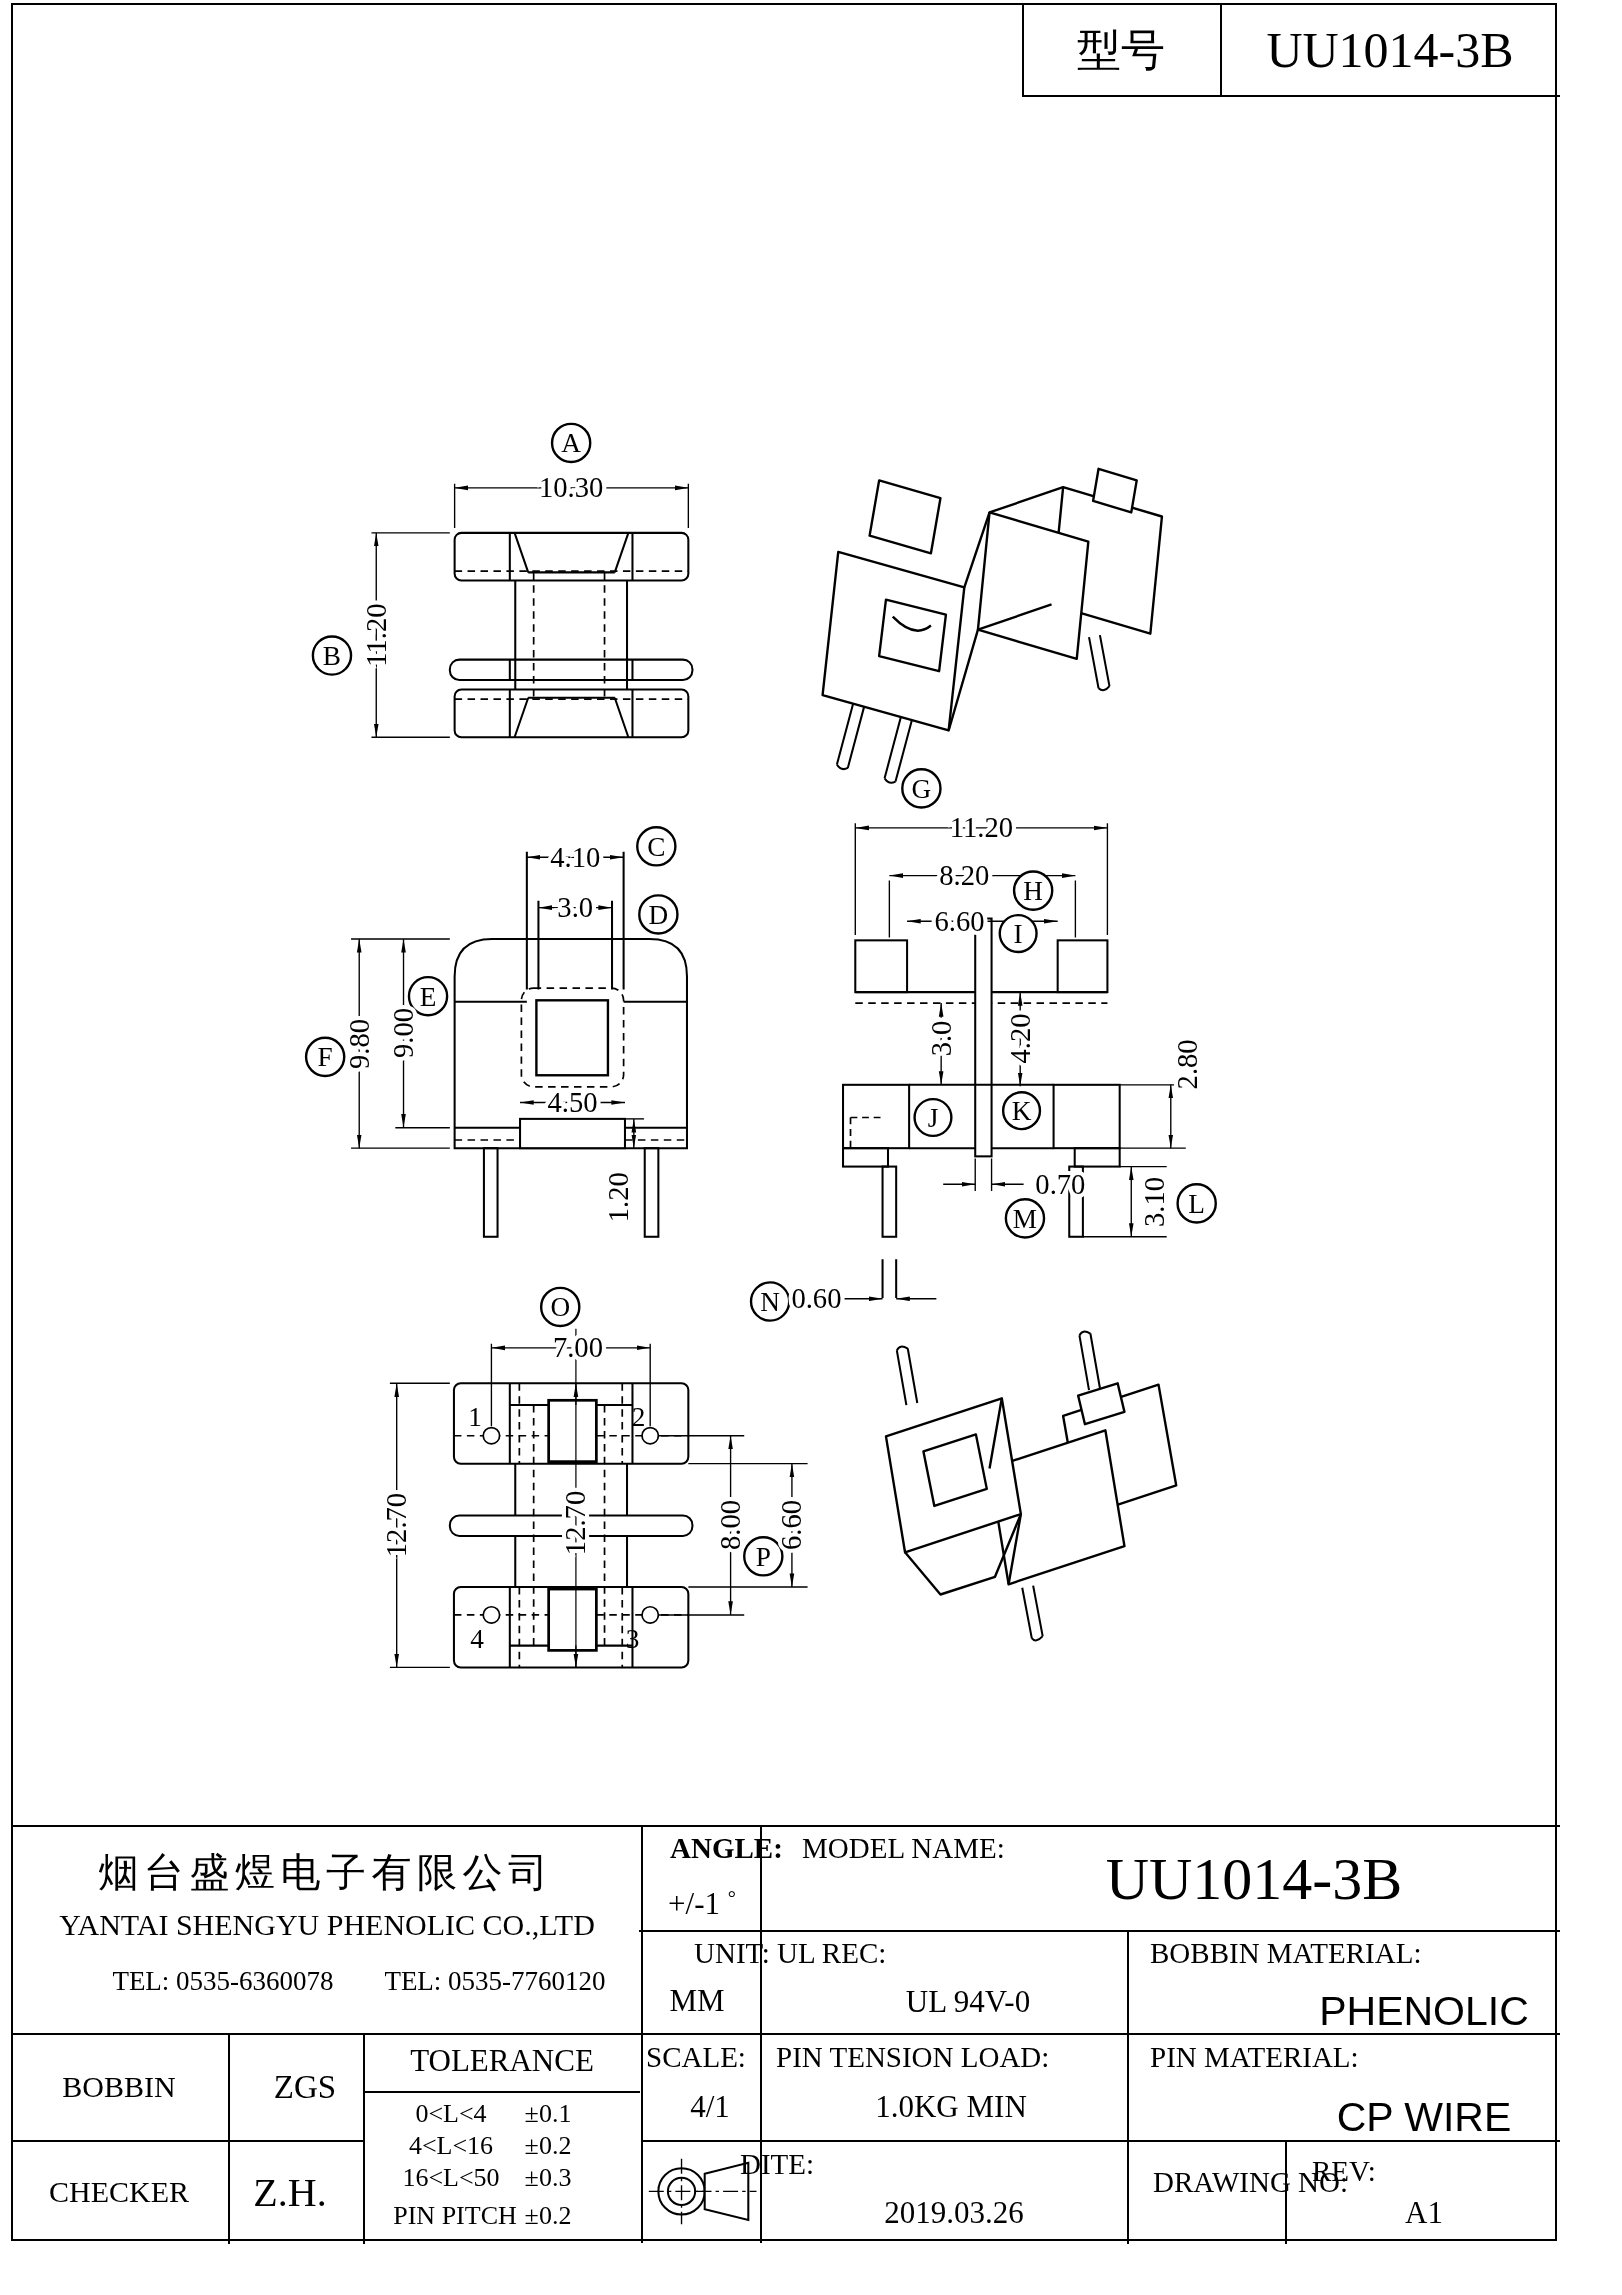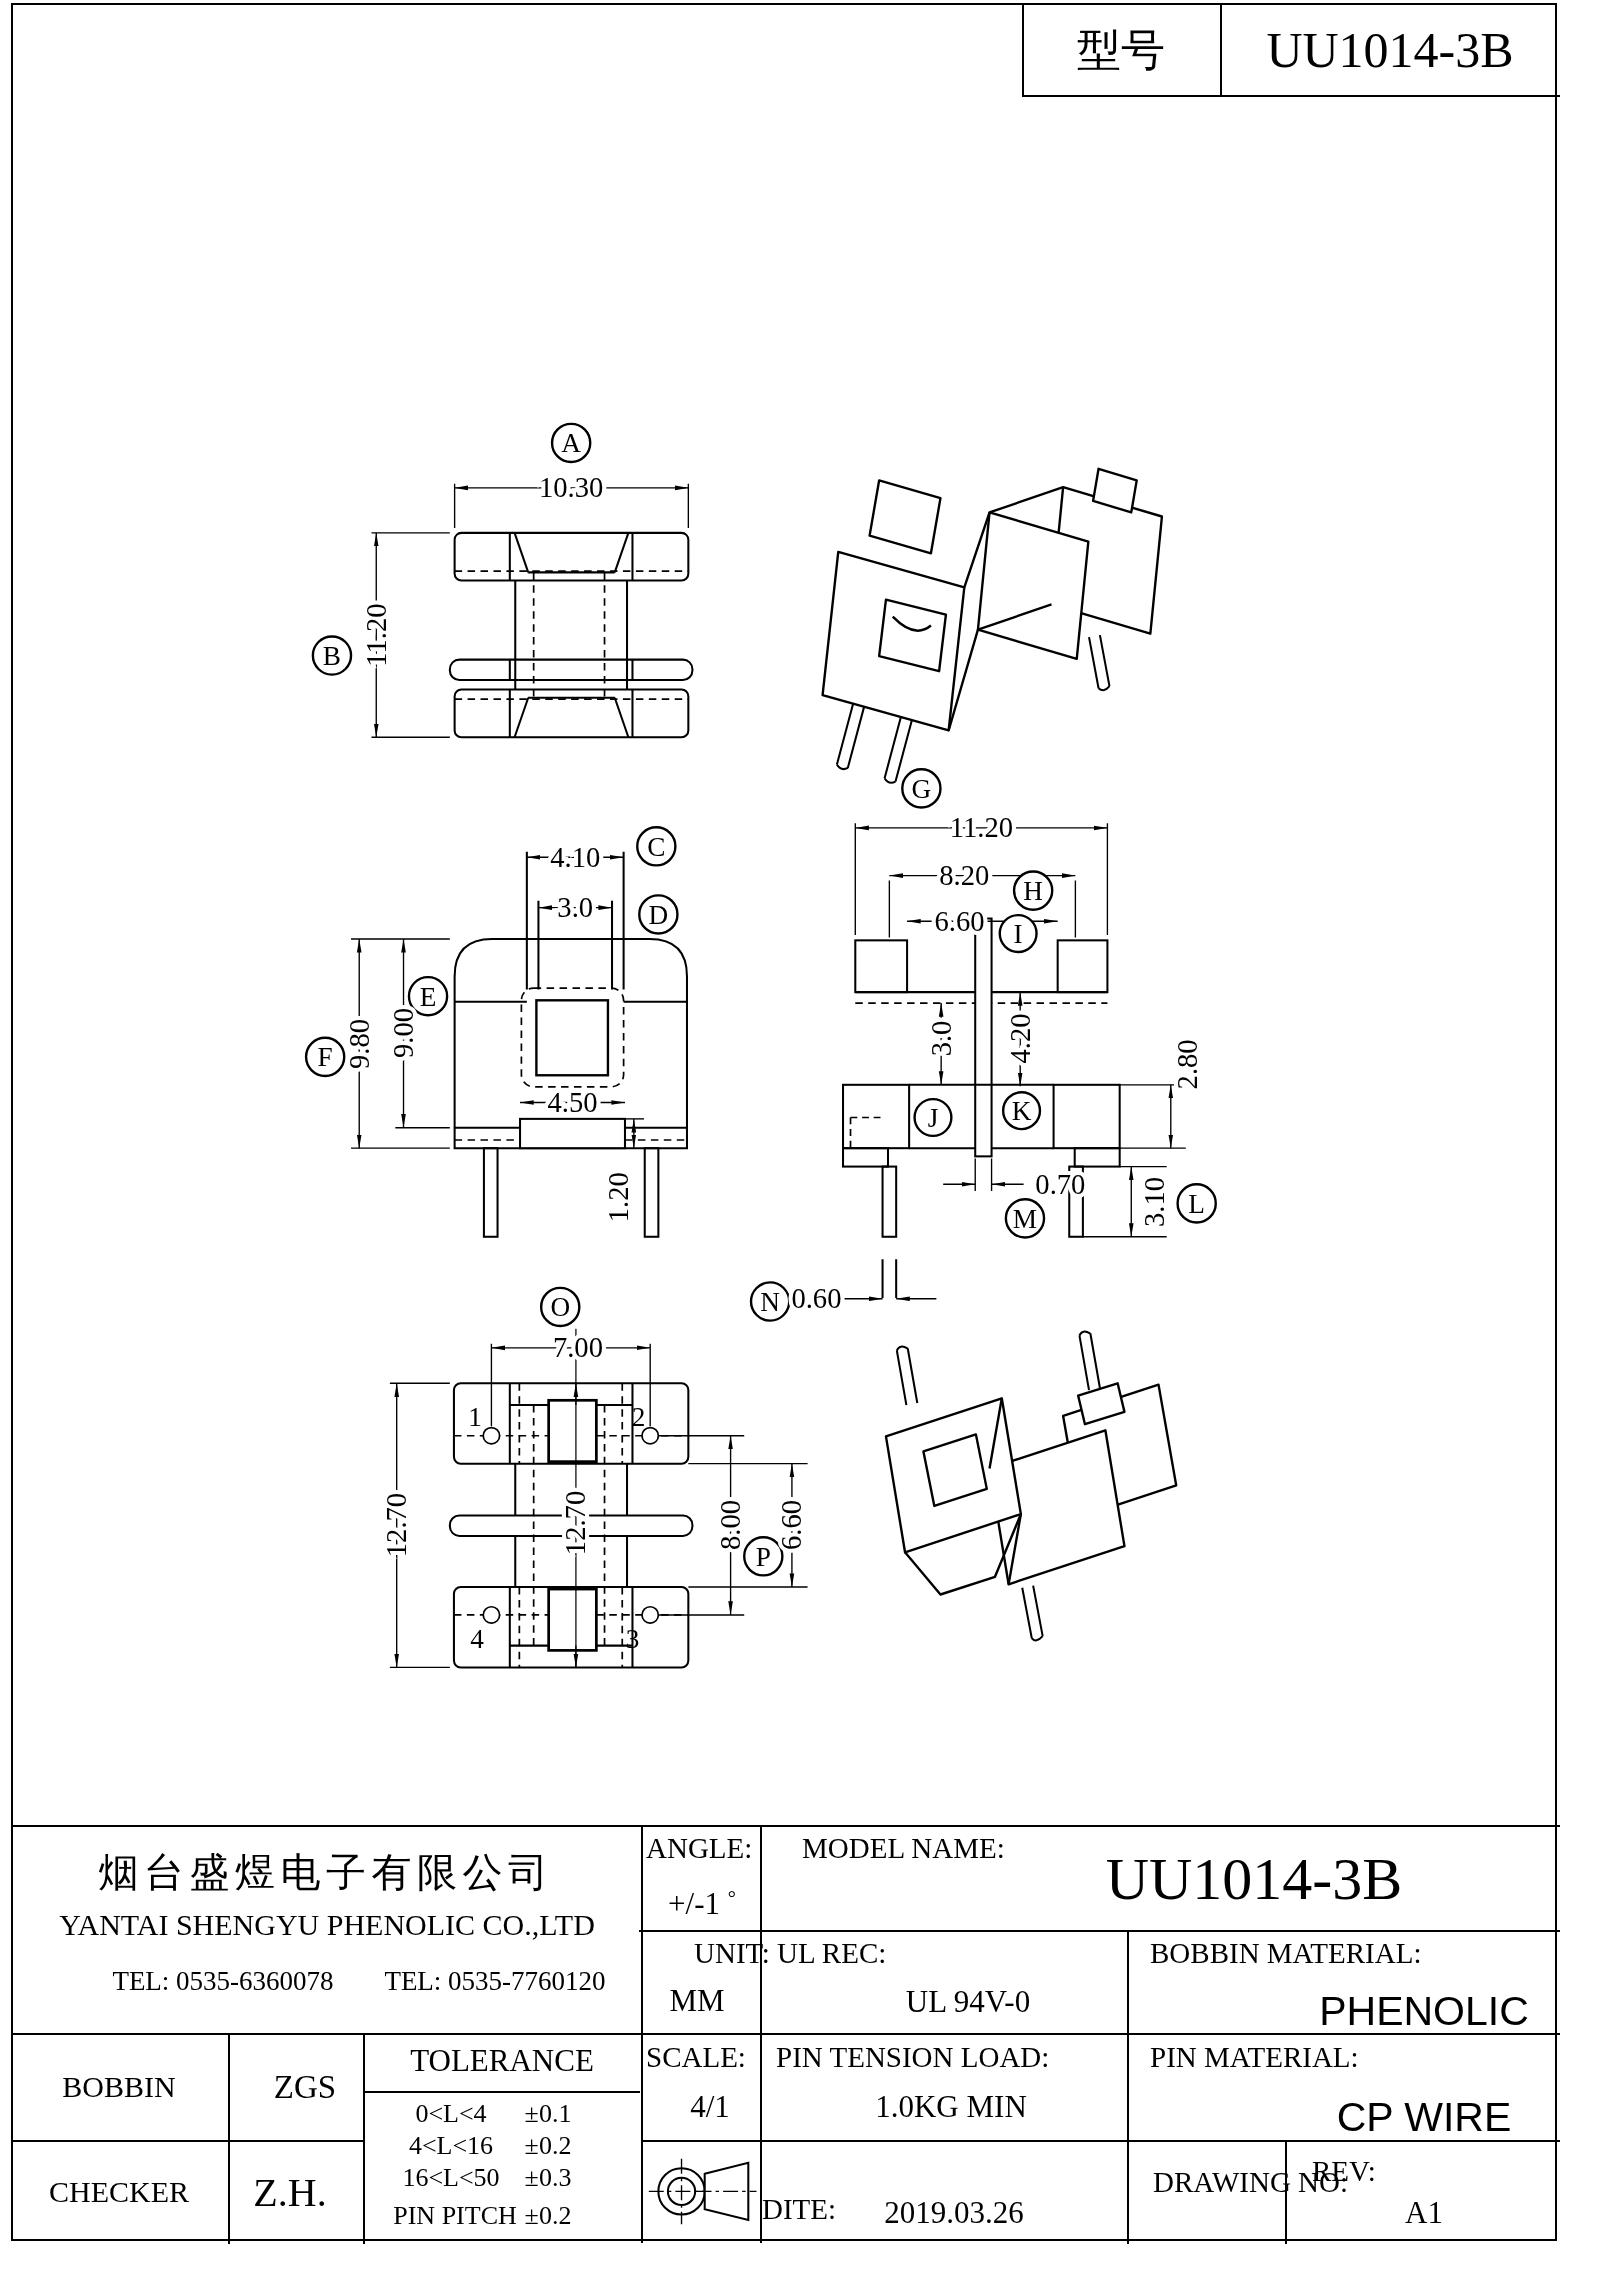--- a/index.html
+++ b/index.html
@@ -274,21 +274,21 @@
 <div class="vl" style="left:641px;top:1825px;height:418px;"></div>
 <div class="vl" style="left:760px;top:1825px;height:418px;"></div>
 <div class="vl" style="left:1127px;top:1930px;height:314px;"></div>
 <div class="vl" style="left:1285px;top:2140px;height:104px;"></div>
 
 <div class="tc" style="left:326px;top:1872px;font-size:40px;letter-spacing:5.5px;">烟台盛煜电子有限公司</div>
 <div class="tc" style="left:327px;top:1925px;font-size:30px;">YANTAI SHENGYU PHENOLIC CO.,LTD</div>
 <div class="tc" style="left:187px;top:1981px;font-size:27px;margin-left:36px;">TEL: 0535-6360078</div>
 <div class="tc" style="left:495px;top:1981px;font-size:27px;">TEL: 0535-7760120</div>
 
-<div class="tl" style="left:646px;top:1832px;">ANGLE:</div>
+<div class="tl" style="left:670px;top:1832px;font-weight:bold;">ANGLE:</div>
 <div class="tc" style="left:702px;top:1904px;font-size:31px;"><span>+/-1</span> <span class="deg">°</span></div>
 <div class="tl" style="left:802px;top:1832px;">MODEL NAME:</div>
 <div class="tc" style="left:1254px;top:1879px;font-size:60px;">UU1014-3B</div>
 
 <div class="tl" style="left:646px;top:1937px;margin-left:48px;">UNIT:</div>
 <div class="tc" style="left:697px;top:2001px;font-size:31px;">MM</div>
 <div class="tl" style="left:777px;top:1937px;">UL REC:</div>
 <div class="tc" style="left:968px;top:2002px;font-size:31px;">UL 94V-0</div>
 <div class="tl" style="left:1150px;top:1937px;">BOBBIN MATERIAL:</div>
 <div class="tc din" style="left:1424px;top:2011px;font-size:41px;">PHENOLIC</div>
@@ -307,18 +307,18 @@
 <div class="tc" style="left:548px;top:2114px;font-size:26px;">±0.1</div>
 <div class="tc" style="left:451px;top:2146px;font-size:26px;">4&lt;L&lt;16</div>
 <div class="tc" style="left:548px;top:2146px;font-size:26px;">±0.2</div>
 <div class="tc" style="left:451px;top:2178px;font-size:26px;">16&lt;L&lt;50</div>
 <div class="tc" style="left:548px;top:2178px;font-size:26px;">±0.3</div>
 <div class="tc" style="left:455px;top:2216px;font-size:26px;">PIN PITCH</div>
 <div class="tc" style="left:548px;top:2216px;font-size:26px;">±0.2</div>
 
 <div class="tc" style="left:119px;top:2192px;">CHECKER</div>
 <div class="tc" style="left:290px;top:2192px;font-size:40px;">Z.H.</div>
-<div class="tl" style="left:762px;top:2148px;margin-top:45px;">DITE:</div>
+<div class="tl" style="left:740px;top:2148px;">DITE:</div>
 <div class="tc" style="left:954px;top:2213px;font-size:31px;">2019.03.26</div>
 <div class="tl" style="left:1153px;top:2155px;margin-top:11px;">DRAWING NO:</div>
 <div class="tl" style="left:1312px;top:2155px;">REV:</div>
 <div class="tc" style="left:1424px;top:2213px;font-size:31px;">A1</div>
 
 
 </body></html>

